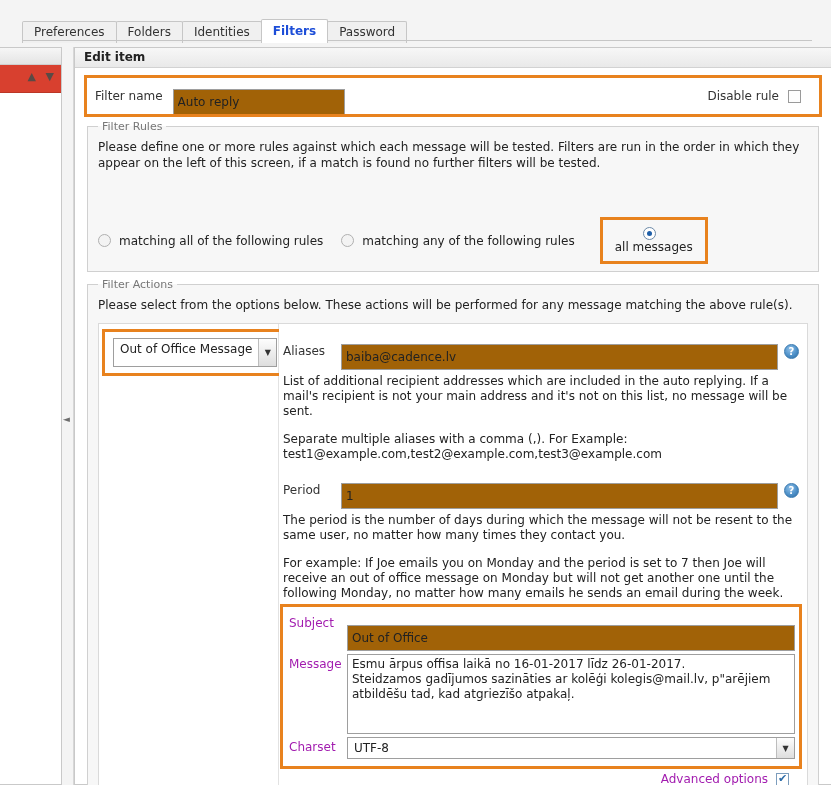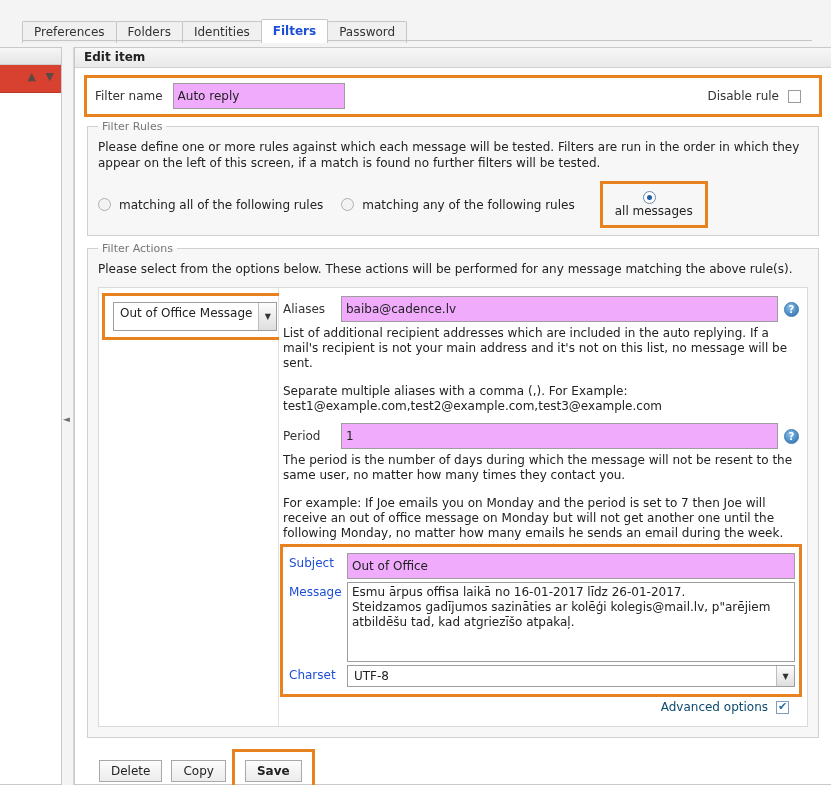--- a/index.html
+++ b/index.html
@@ -88,24 +88,25 @@
 
   
   .row-name {
     display:flex; align-items:center; justify-content:space-between;
     padding:6px 4px 6px 8px;
     height:36px;
   }
   .name-left { display:flex; align-items:center; }
   .lbl { font-size:12px; color:#333; }
   .inp {
-    border:1px solid #9e9e9e; background:#f0abfc;
+    border:1px solid #9e9e9e; background:#a16207;
     height:26px; line-height:18px;
     padding:0 4px; font-size:12px; color:#222;
     font-family:"DejaVu Sans","Liberation Sans",sans-serif;
+    margin-top:12px;
   }
   #filter-name-input { width:172px; margin-left:10px; }
   .disable-wrap { display:flex; align-items:center; gap:9px; margin-right:14px; }
 
   .cb {
     width:13px; height:13px; border:1px solid #9a9a9a; background:#fdfdfd;
     display:inline-block; position:relative;
   }
   .cb.checked { background:#fff; border:1px solid #7c9dbd; }
   .cb.checked:after {
@@ -119,21 +120,21 @@
   
   fieldset {
     border:1px solid #d0d0d0; margin:6px 0 0 0;
     padding:4px 10px 10px 10px;
     background:#f7f7f7;
   }
   legend { font-size:11px; color:#777; padding:0 4px; }
   .desc { font-size:12px; color:#222; line-height:16px; margin:2px 0 0 0; }
 
   .radios { display:flex; align-items:center; margin-top:13px; }
-  .radio-item { display:flex; align-items:center; margin-right:18px; }
+  .radio-item { display:flex; align-items:center; margin-right:18px;margin-top:36px; }
   .radio-item.boxed { padding:7px 12px; margin-left:10px; margin-right:0;flex-direction:column; }
   .rb {
     width:13px; height:13px; border-radius:50%;
     border:1px solid #b0b0b0; background:#f3f3f3;
     display:inline-block; position:relative; margin-right:8px;
   }
   .rb.sel { border:1px solid #6b89a8; background:#fff; }
   .rb.sel:after {
     content:""; position:absolute; left:3px; top:3px;
     width:5px; height:5px; border-radius:50%; background:#1f5fa8;
@@ -178,40 +179,40 @@
     color:#fff; font-size:10px; font-weight:bold;
     line-height:13px; text-align:center;
     margin-left:6px; flex:0 0 auto;
   }
   .htext { font-size:12px; color:#222; line-height:15px; margin:4px 0 0 0; }
   .spacer8 { height:9px; }
 
   
   .smblock { padding:6px 4px 4px 6px; margin-top:6px; }
   .sm-row { display:flex; align-items:flex-start; margin-bottom:3px; }
-  .sm-row .slbl { width:58px; font-size:12px; color:#1d4ed8; padding-top:3px; }
+  .sm-row .slbl { width:58px; font-size:12px; color:#a21caf; padding-top:3px; }
   #subject-input { flex:1; }
   textarea.ta {
     flex:1; height:80px; resize:none;
     border:1px solid #9e9e9e; background:#fff;
     font-family:"DejaVu Sans","Liberation Sans",sans-serif;
     font-size:12px; color:#222; line-height:15px;
     padding:2px 4px; overflow:hidden;
   }
   .charset-sel {
     flex:1; display:flex; align-items:stretch;
     border:1px solid #9e9e9e; background:#fff; height:22px;
   }
   .charset-sel .sel-val { flex:1; }
 
   .adv-row {
     display:flex; align-items:center; justify-content:flex-end;
     gap:8px; padding:6px 10px 4px 0;
   }
-  .adv-row span { font-size:12px; color:#0c4a6e; }
+  .adv-row span { font-size:12px; color:#a21caf; }
 
   
   .btnbar { display:flex; align-items:center; padding:14px 0 0 12px; }
   .btn {
     height:22px; min-width:54px; padding:0 11px;
     border:1px solid #a8a8a8;
     background:linear-gradient(#fcfcfc,#ececec);
     font-size:12px; color:#222; line-height:20px; text-align:center;
     font-family:"DejaVu Sans","Liberation Sans",sans-serif;
     margin-right:9px;

